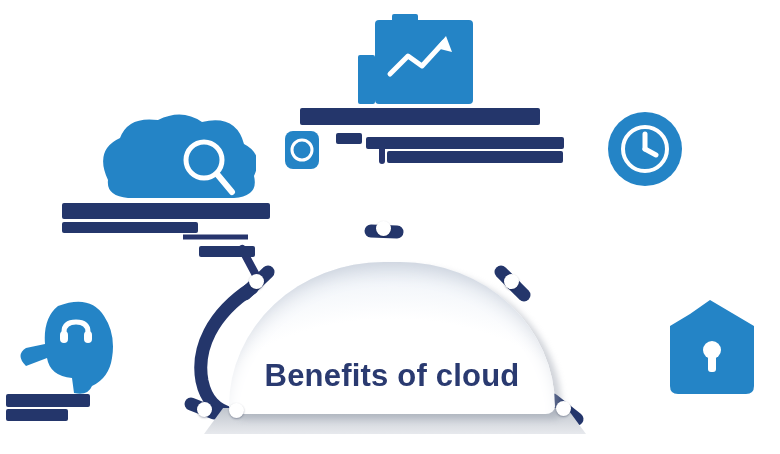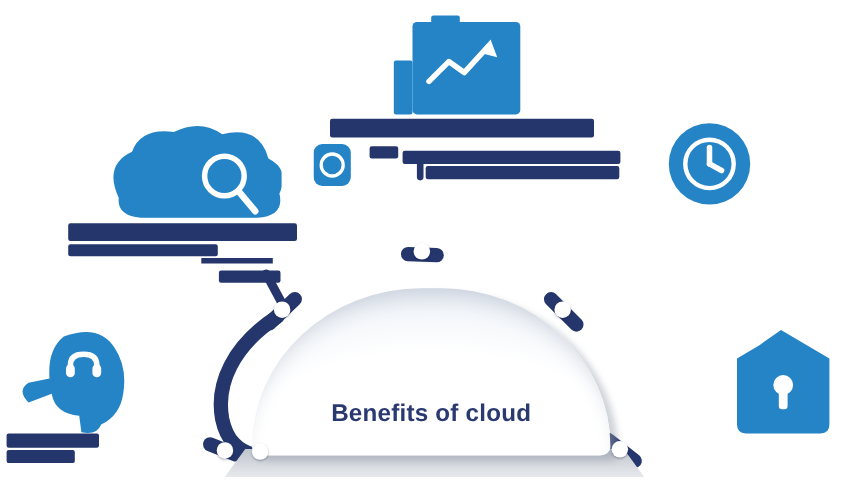--- a/index.html
+++ b/index.html
@@ -17,21 +17,21 @@
   }
   .dome{
     left:229px;top:262px;width:326px;height:152px;
     border-radius:163px 163px 10px 10px / 152px 152px 8px 8px;
     background:radial-gradient(105% 120% at 50% 100%, #ffffff 52%, #f3f6fa 72%, #dde4ed 90%, #edf1f6 100%);
     box-shadow:inset 0 16px 22px -14px #c3cad6, 7px 5px 6px rgba(150,158,170,.45);
     display:flex;flex-direction:column;justify-content:flex-end;align-items:center;
     padding-bottom:22px;box-sizing:border-box;
   }
   .dome-title{
-    color:var(--dome_text);font-size:22px;font-weight:600;line-height:32px;
+    color:var(--dome_text);font-size:31px;font-weight:600;line-height:32px;
     text-align:center;letter-spacing:.2px;
   }
   
   .dot{
     width:15px;height:15px;border-radius:50%;background:#ffffff;
     box-shadow:0 1px 2px rgba(20,30,60,.35);
   }
   
   .redact{background:var(--navy);border-radius:2px;}
   

